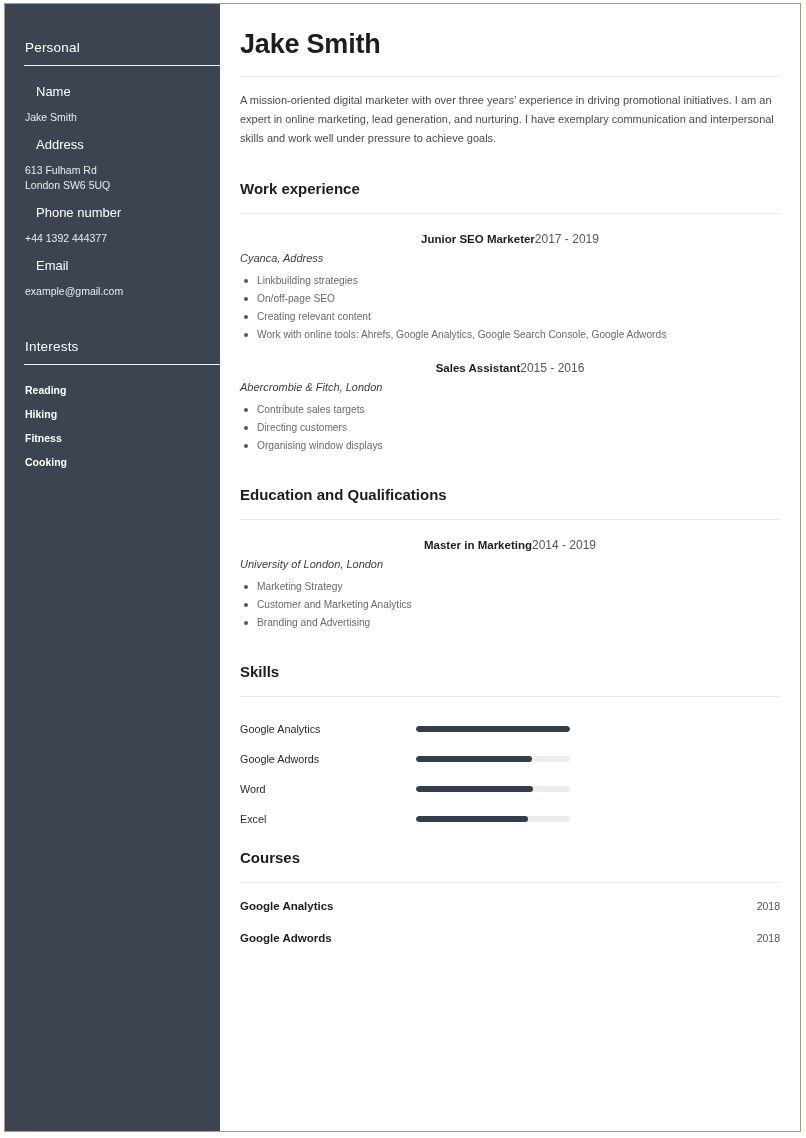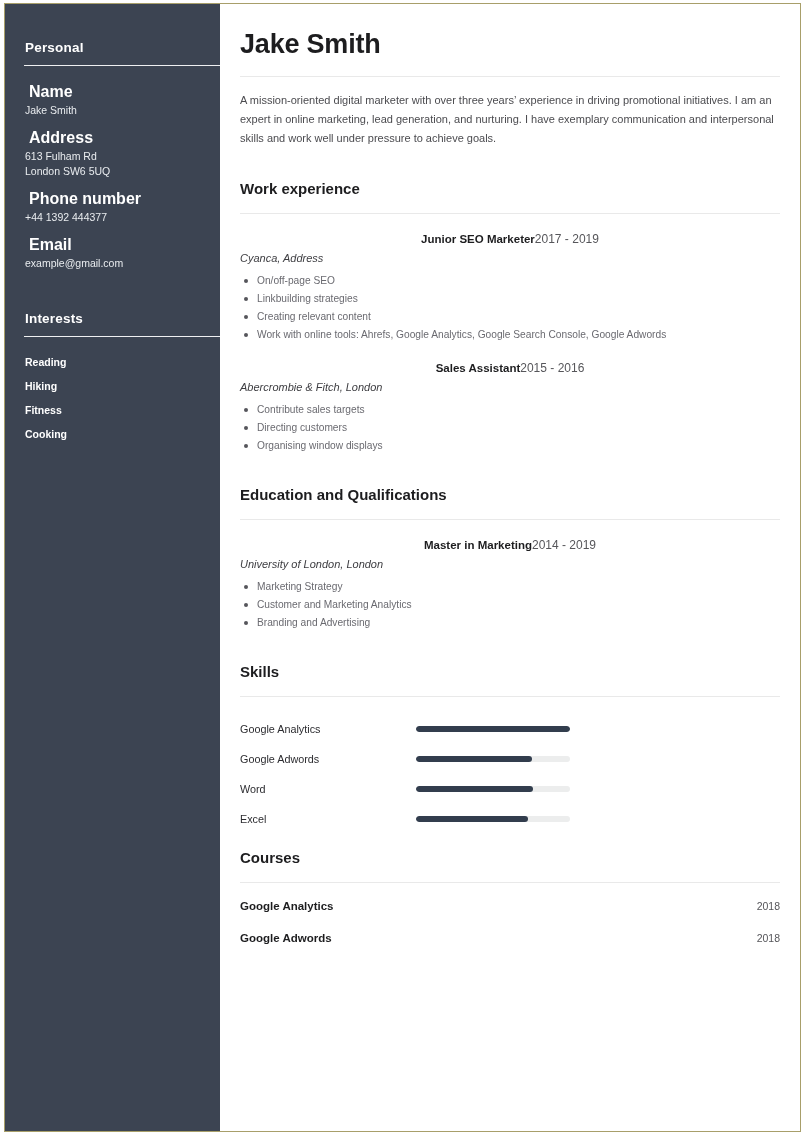--- a/index.html
+++ b/index.html
@@ -51,40 +51,40 @@
     color: #ffffff;
     padding: 0 0 0 0;
     box-sizing: border-box;
     position: relative;
   }
   .sidebar-pad {
     padding: 36px 22px 0 20px;
   }
   .side-section-title {
     font-size: 13.5px;
-    font-weight: bold;
+    font-weight: normal;
     letter-spacing: 0.2px;
     color: #ffffff;
     margin: 0 0 10px 0;
   }
   .side-rule {
     height: 1px;
     background: #ffffff;
     opacity: 0.92;
     margin: 0 -22px 18px -1px;
   }
   .side-block {
     margin-bottom: 12px;
   }
   .side-label {
-    font-size: 16px;
-    font-weight: bold;
+    font-size: 13px;
+    font-weight: normal;
     color: #ffffff;
     line-height: 15px;
-    margin: 4px;
+    margin: 11px;
   }
   .side-value {
     font-size: 10.5px;
     font-weight: normal;
     color: #e9ecef;
     line-height: 15px;
     margin: 0;
   }
   .interests-spacer { height: 28px; }
   .interest-item {
@@ -281,22 +281,22 @@
         <h2 class="section-title">Work experience</h2>
         <div class="section-rule"></div>
         <div id="work-entries">
             <div class="entry">
               <div class="entry-head">
                 <div class="entry-title">Junior SEO Marketer</div>
                 <div class="entry-date">2017 - 2019</div>
               </div>
               <div class="entry-sub">Cyanca, Address</div>
               <ul class="bullets">
+                <li>Linkbuilding strategies</li>
                 <li>On/off-page SEO</li>
-                <li>Linkbuilding strategies</li>
                 <li>Creating relevant content</li>
                 <li>Work with online tools: Ahrefs, Google Analytics, Google Search Console, Google Adwords</li>
               </ul>
             </div>
             <div class="entry">
               <div class="entry-head">
                 <div class="entry-title">Sales Assistant</div>
                 <div class="entry-date">2015 - 2016</div>
               </div>
               <div class="entry-sub">Abercrombie &amp; Fitch, London</div>

